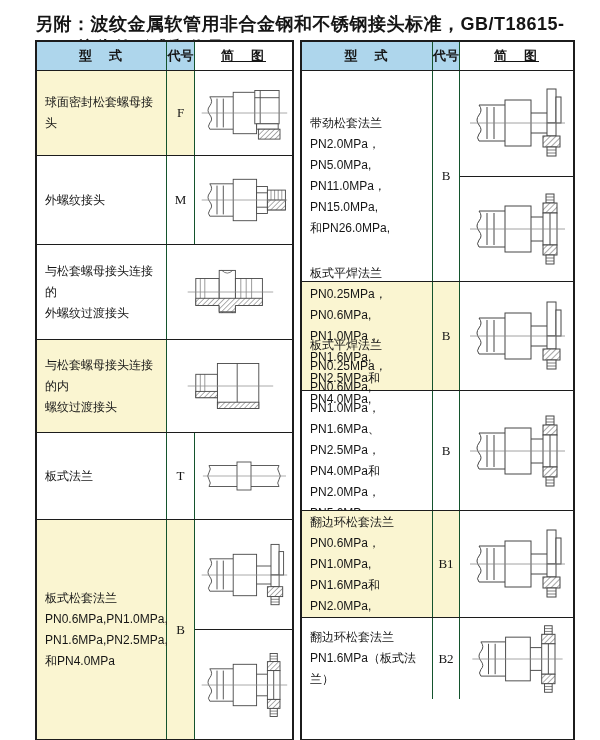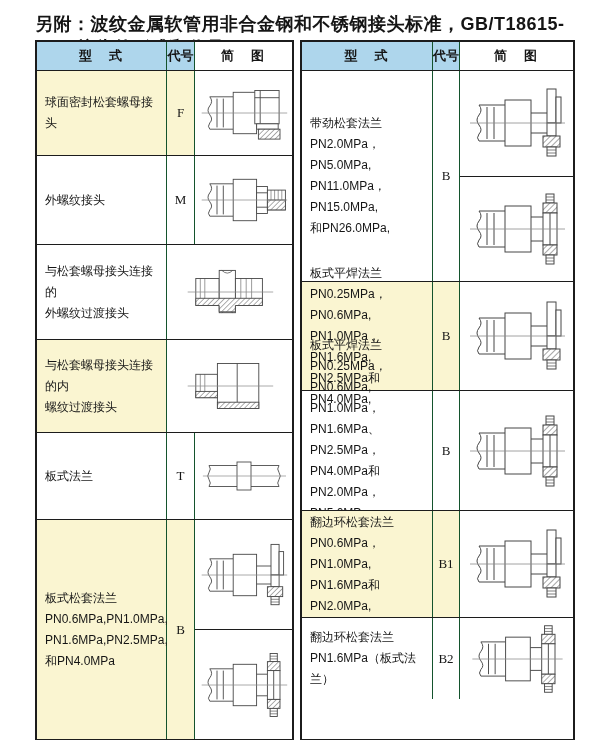--- a/index.html
+++ b/index.html
@@ -20,21 +20,21 @@
   .row:first-child{border-top:none;}
   .cell{border-right:1px solid #14532d;box-sizing:border-box;}
   .cell:last-child{border-right:none;}
   .cell.type{width:130px;display:flex;align-items:center;padding:4px 6px 4px 8px;}
   .tbl.right .cell.type{width:131px;}
   .cell.code{
     width:28px;display:flex;align-items:center;justify-content:center;
     font-family:"Liberation Serif","DejaVu Serif",serif;font-size:13px;
   }
   .tbl.right .cell.code{width:27px;}
-  .cell.diag{flex:1;display:flex;flex-direction:column;background:#fff;}
+  .cell.diag{flex:1;display:flex;flex-direction:column;background:#fff;text-decoration:underline;}
   .sub{flex:1;display:flex;align-items:center;justify-content:center;overflow:hidden;}
   .sub + .sub{border-top:1px solid #1c1c1c;}
   .row.header{background:#aed6ec;height:28px;font-weight:bold;}
   .row.header .cell{display:flex;align-items:center;justify-content:center;
     font-size:13px;letter-spacing:2px;padding:0;}
   .hl{background:#faf5d1;}
   .type-text{white-space:pre-line;font-size:12px;line-height:1.75;}
   svg.dg{display:block;}
   svg.dg *{vector-effect:non-scaling-stroke;}
 </style>

